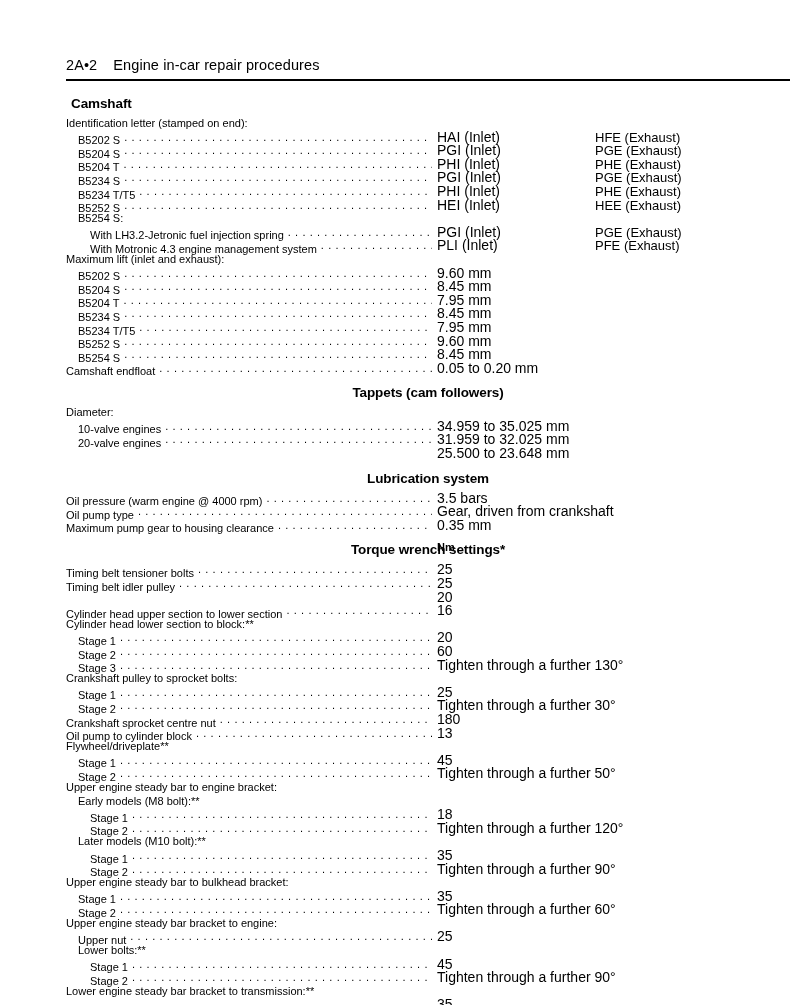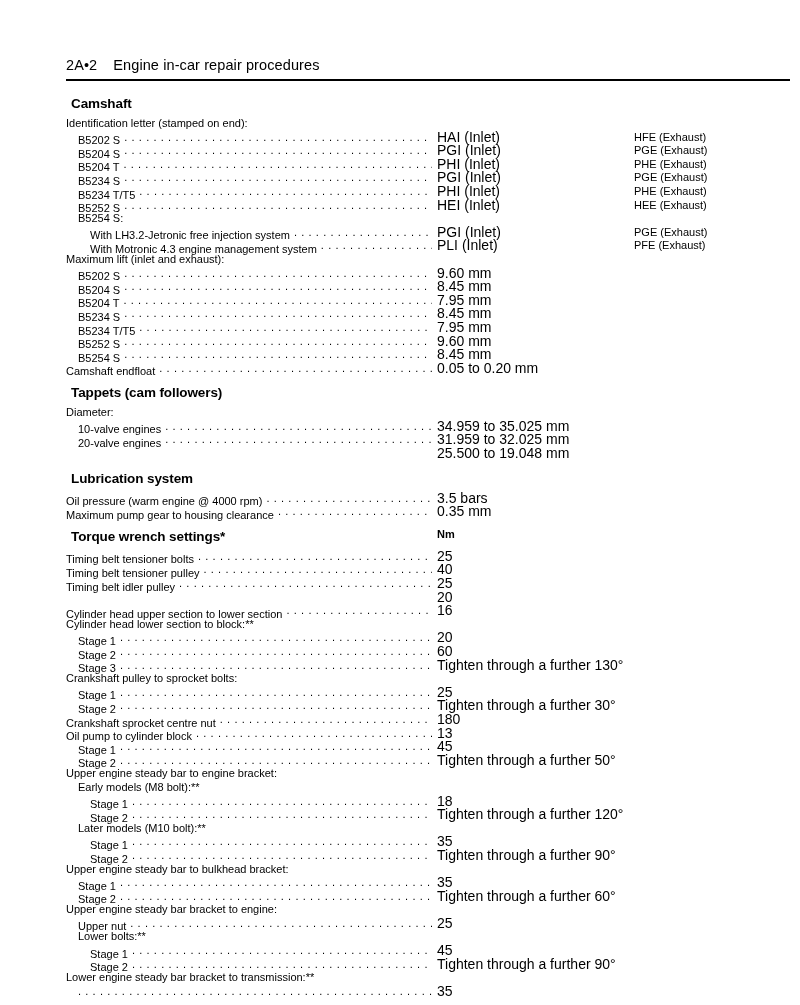--- a/index.html
+++ b/index.html
@@ -64,20 +64,21 @@
     font-weight: bold;
     line-height: 17px;
     letter-spacing: -0.1px;
   }
   .section {
     position: relative;
   }
   
   .section + .section > h2.section-title {
     margin-top: 9px;
+    text-align: center;
   }
 
   
   .unit-head {
     position: absolute;
     left: 371px;
     top: 0;
     font-size: 11px;
     font-weight: bold;
   }
@@ -135,23 +136,23 @@
   
   .val {
     position: absolute;
     left: 371px;
     top: 0;
     font-size: 14px;
     white-space: nowrap;
   }
   .val2 {
     position: absolute;
-    left: 568px;
+    left: 529px;
     top: 0;
-    font-size: 11px;
+    font-size: 13px;
     white-space: nowrap;
   }
 </style>
 </head>
 <body>
 
 <div class="page">
 
   <div class="running-head">
     <span class="folio">2A•2</span><span class="chap-title">Engine in-car repair procedures</span>
@@ -215,21 +216,21 @@
             <span class="val">HEI (Inlet)</span>
             <span class="val2">HEE (Exhaust)</span>
           </div>
           <div class="row ind1 group">
             <div class="label-cell">
               <span class="label">B5254 S:</span>
             </div>
           </div>
           <div class="row ind2">
             <div class="label-cell">
-              <span class="label">With LH3.2-Jetronic free injection system</span>
+              <span class="label">With LH3.2-Jetronic fuel injection spring</span>
               <span class="leader"></span>
             </div>
             <span class="val">PGI (Inlet)</span>
             <span class="val2">PGE (Exhaust)</span>
           </div>
           <div class="row ind2">
             <div class="label-cell">
               <span class="label">With Motronic 4.3 engine management system</span>
               <span class="leader"></span>
             </div>
@@ -315,33 +316,40 @@
             <span class="val">34.959 to 35.025 mm</span>
           </div>
           <div class="row ind1">
             <div class="label-cell">
               <span class="label">20-valve engines</span>
               <span class="leader"></span>
             </div>
             <span class="val">31.959 to 32.025 mm</span>
           </div>
           <div class="row ind0">
-            <span class="val">25.500 to 19.048 mm</span>
+            <span class="val">25.500 to 23.648 mm</span>
           </div>
         </div>
       </div>
       <div class="section">
         <h2 class="section-title">Lubrication system</h2>
         <div class="rows">
           <div class="row ind0">
             <div class="label-cell">
               <span class="label">Oil pressure (warm engine @ 4000 rpm)</span>
               <span class="leader"></span>
             </div>
             <span class="val">3.5 bars</span>
+          </div>
+          <div class="row ind0">
+            <div class="label-cell">
+              <span class="label">Oil pump type</span>
+              <span class="leader"></span>
+            </div>
+            <span class="val">Gear, driven from crankshaft</span>
           </div>
           <div class="row ind0">
             <div class="label-cell">
               <span class="label">Maximum pump gear to housing clearance</span>
               <span class="leader"></span>
             </div>
             <span class="val">0.35 mm</span>
           </div>
         </div>
       </div>
@@ -351,27 +359,20 @@
         <div class="rows">
           <div class="row ind0">
             <div class="label-cell">
               <span class="label">Timing belt tensioner bolts</span>
               <span class="leader"></span>
             </div>
             <span class="val">25</span>
           </div>
           <div class="row ind0">
             <div class="label-cell">
-              <span class="label">Timing belt tensioner pulley</span>
-              <span class="leader"></span>
-            </div>
-            <span class="val">40</span>
-          </div>
-          <div class="row ind0">
-            <div class="label-cell">
               <span class="label">Timing belt idler pulley</span>
               <span class="leader"></span>
             </div>
             <span class="val">25</span>
           </div>
           <div class="row ind0">
             <span class="val">20</span>
           </div>
           <div class="row ind0">
             <div class="label-cell">
@@ -431,20 +432,25 @@
               <span class="leader"></span>
             </div>
             <span class="val">180</span>
           </div>
           <div class="row ind0">
             <div class="label-cell">
               <span class="label">Oil pump to cylinder block</span>
               <span class="leader"></span>
             </div>
             <span class="val">13</span>
+          </div>
+          <div class="row ind0 group">
+            <div class="label-cell">
+              <span class="label">Flywheel/driveplate**</span>
+            </div>
           </div>
           <div class="row ind1">
             <div class="label-cell">
               <span class="label">Stage 1</span>
               <span class="leader"></span>
             </div>
             <span class="val">45</span>
           </div>
           <div class="row ind1">
             <div class="label-cell">

